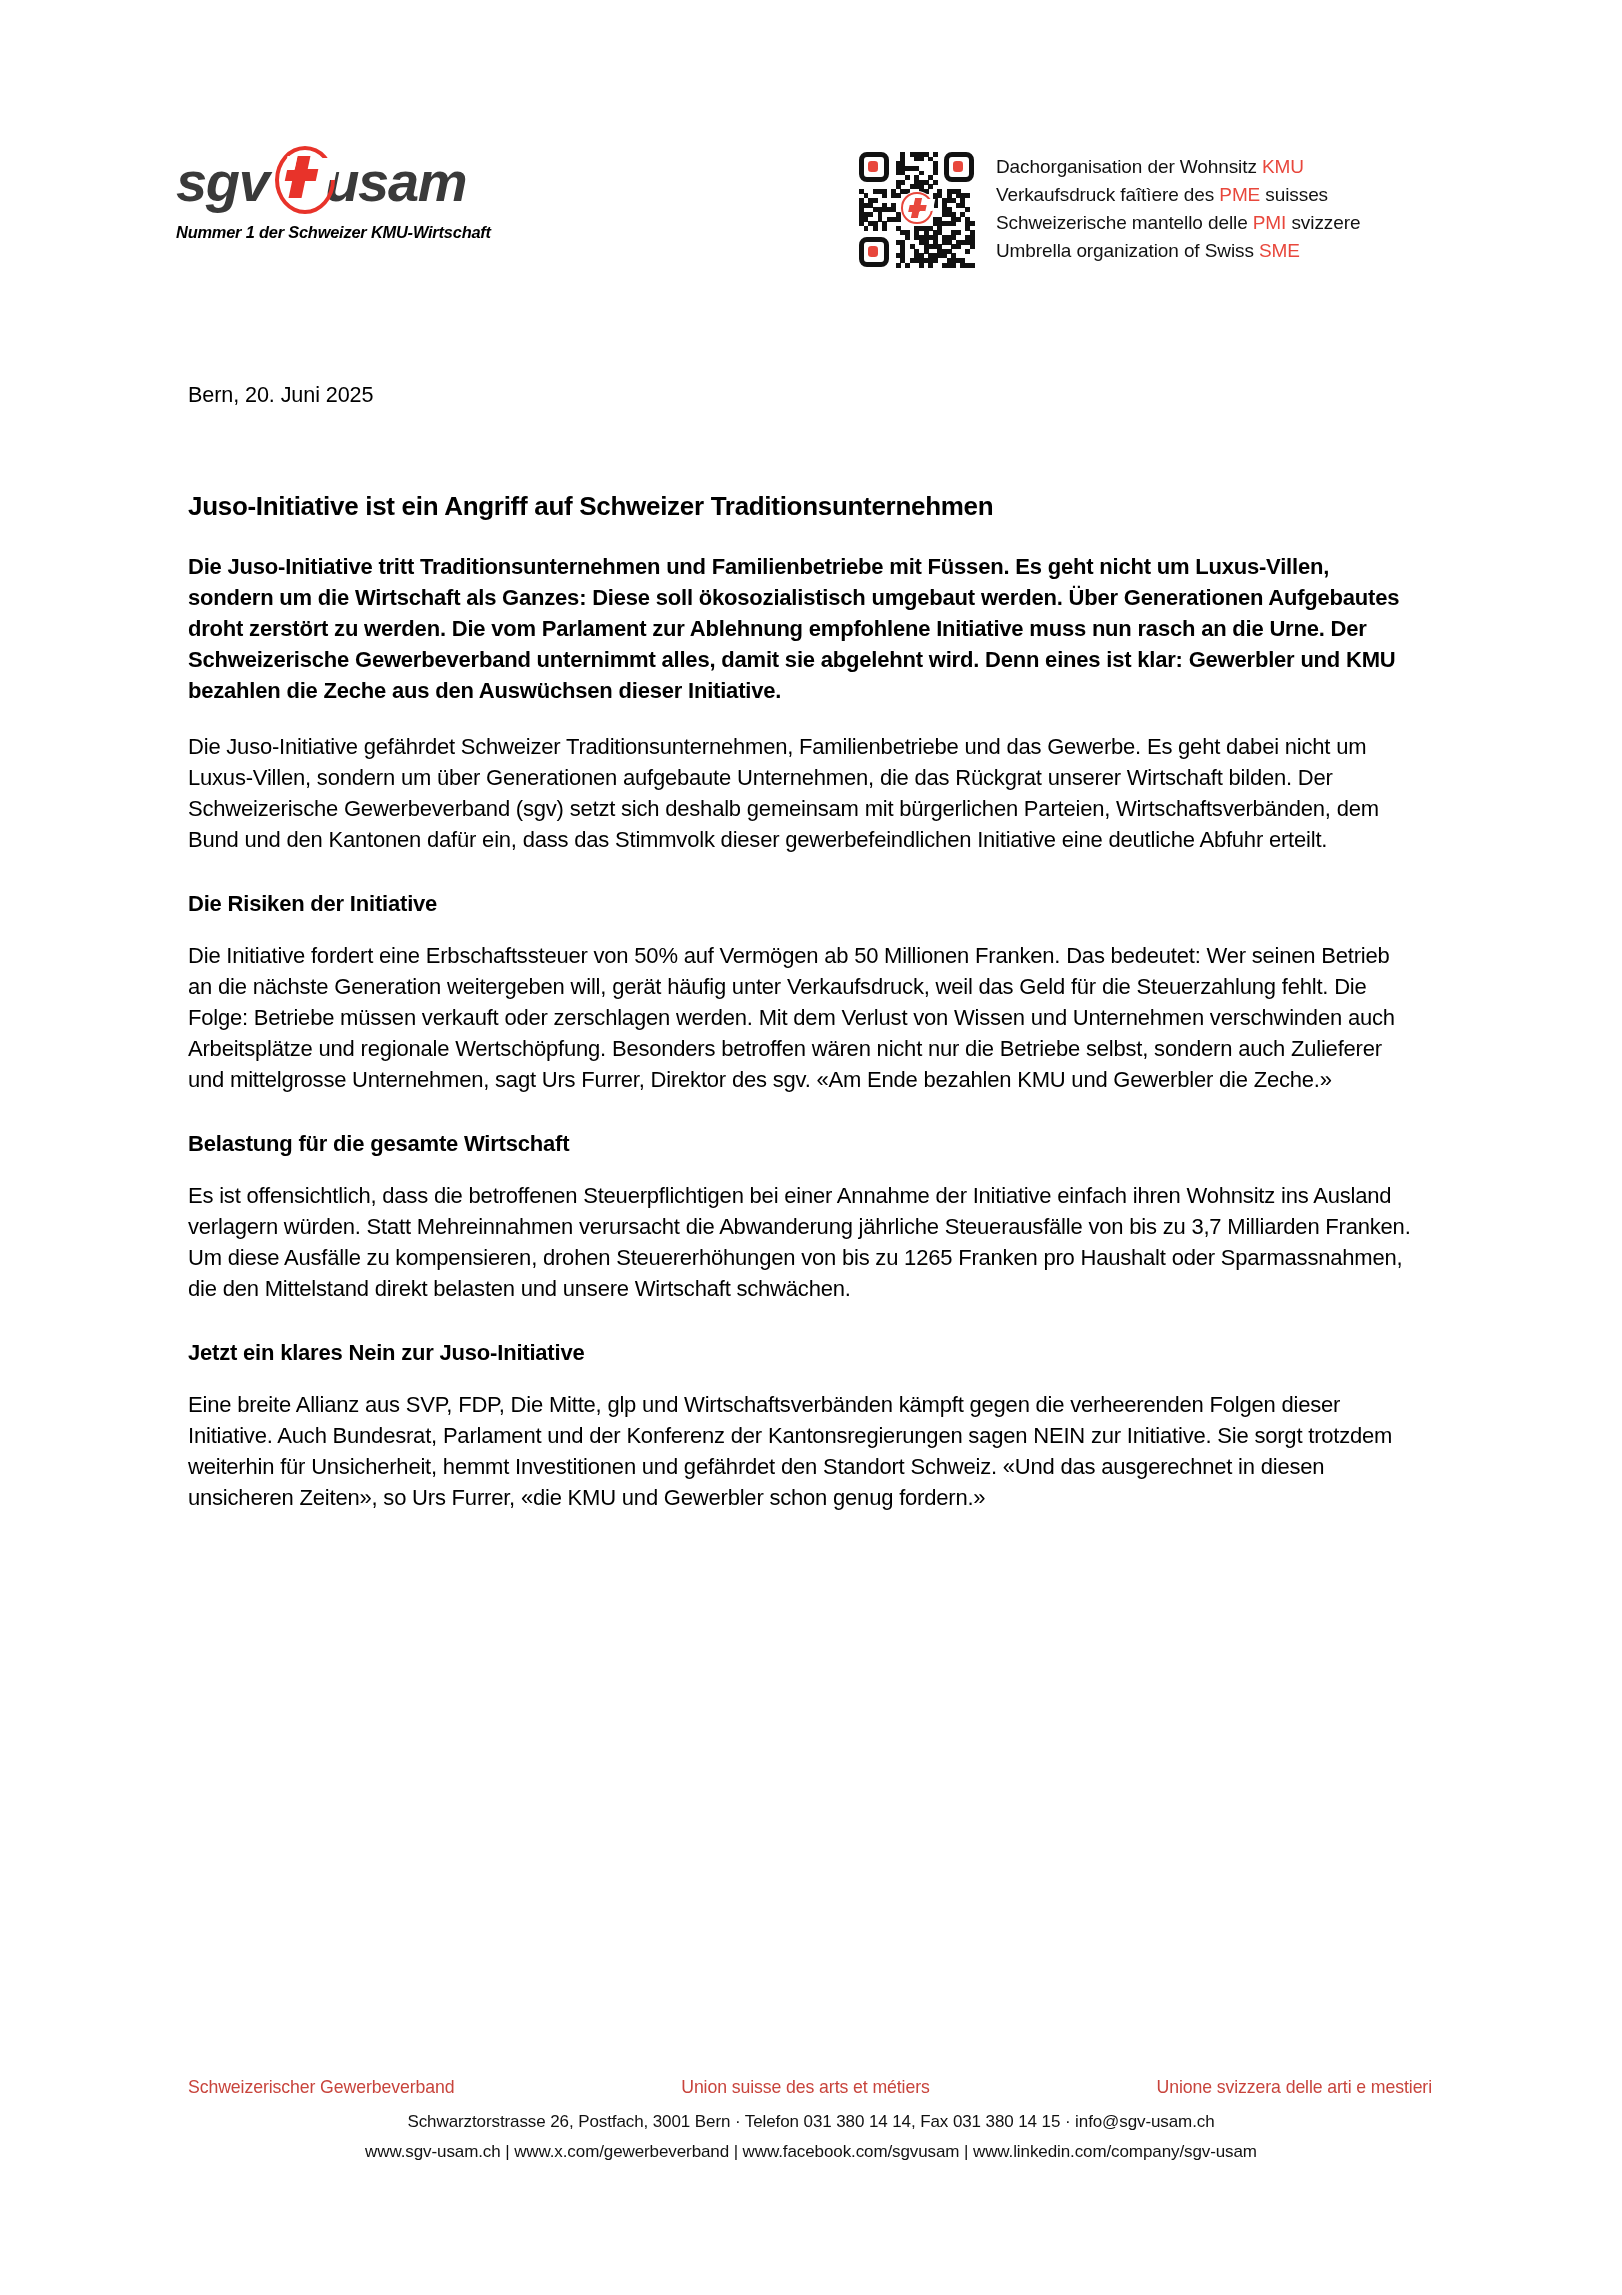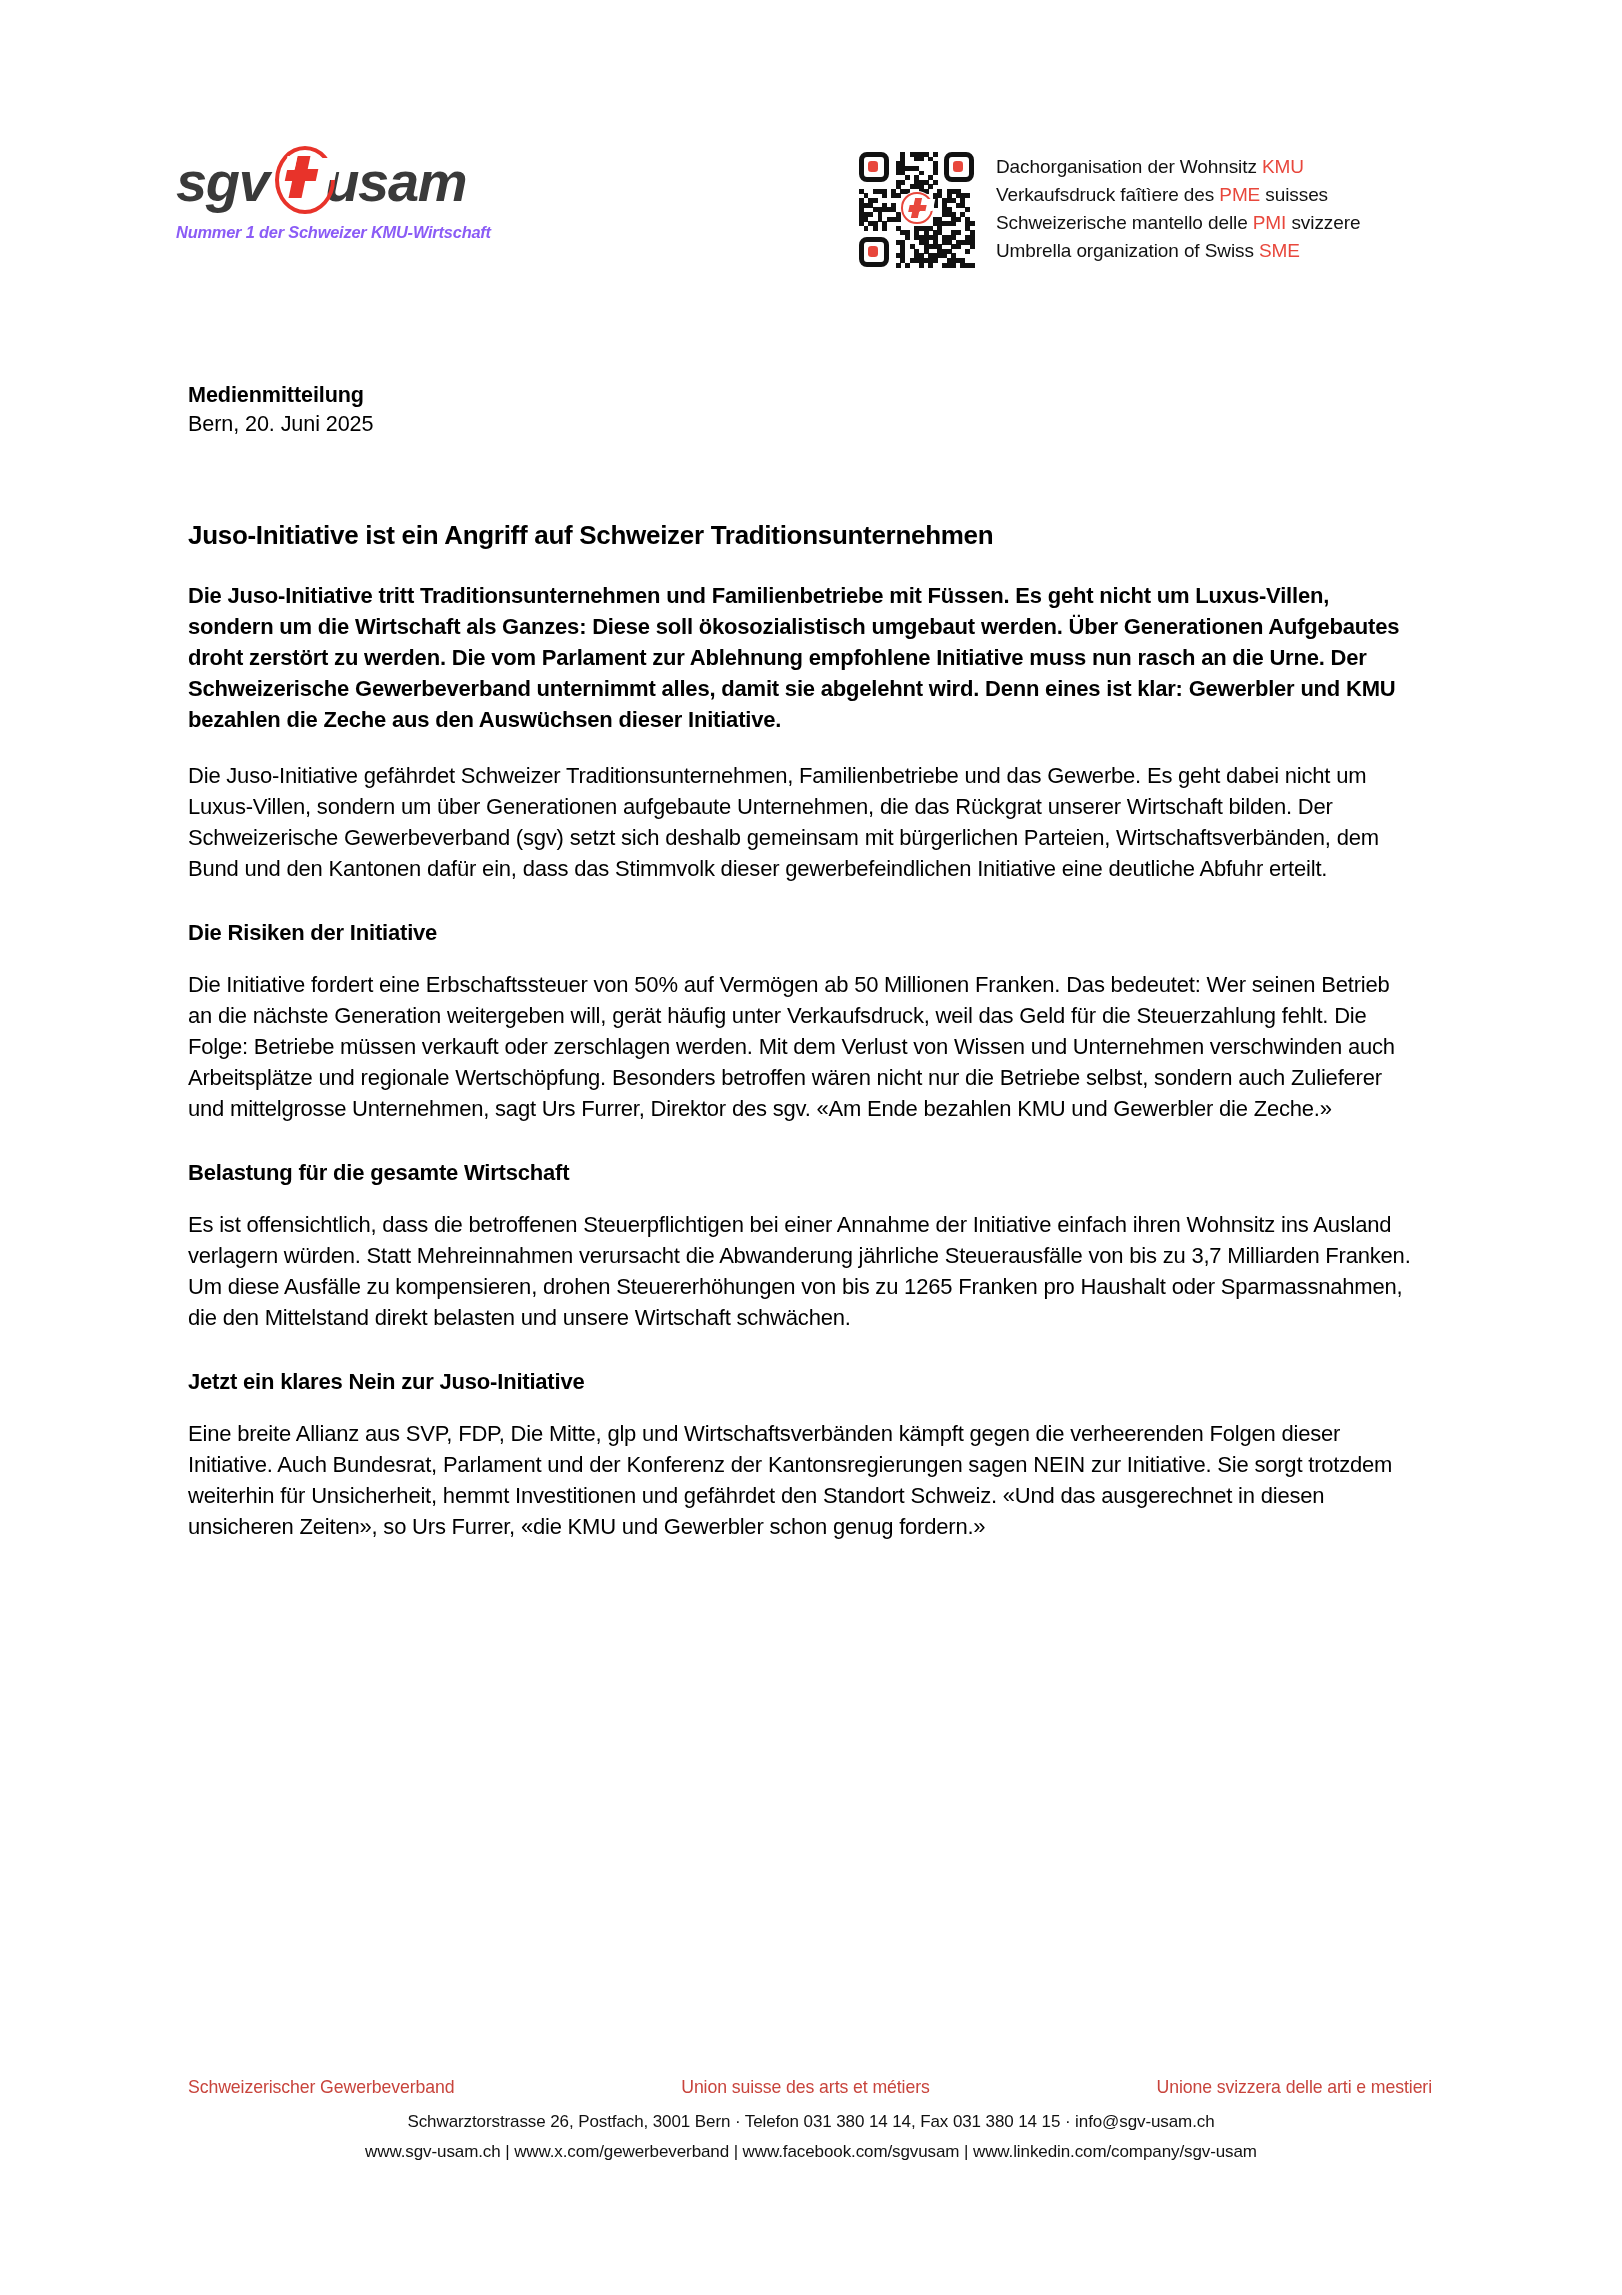--- a/index.html
+++ b/index.html
@@ -102,21 +102,21 @@
     position: absolute;
     background: #ffffff;
   }
   .logo-emblem .notch-1 { left: 10.5px; top: 10.5px; width: 9.8px; height: 14.4px; transform: skewX(-12deg); }
   .logo-emblem .notch-2 { left: 30px; top: 35px; width: 10.5px; height: 17px; transform: skewX(-12deg); }
 
   .logo-tagline {
     font-size: 16.4px;
     font-style: italic;
     font-weight: 700;
-    color: #8b5cf6;
+    color: #000000;
     letter-spacing: -0.2px;
     margin-top: 6.5px;
   }
 
   
   .org-block {
     position: absolute;
     left: 859px;
     top: 5.2px;
     display: flex;
@@ -533,21 +533,20 @@
         <div class="org-line"><span>Verkaufsdruck faîtìere des </span><span class="hl">PME</span><span> suisses</span></div>
         <div class="org-line"><span>Schweizerische mantello delle </span><span class="hl">PMI</span><span> svizzere</span></div>
         <div class="org-line"><span>Umbrella organization of Swiss </span><span class="hl">SME</span><span></span></div>
       </div>
     </div>
 
   </div>
 
   <div class="content">
 
-    <div class="meta-label">Medienmitteilung</div>
     <div class="meta-date">Bern, 20. Juni 2025</div>
 
     <h1 class="doc-title">Juso-Initiative ist ein Angriff auf Schweizer Traditionsunternehmen</h1>
 
     <p class="lead">Die Juso-Initiative tritt Traditionsunternehmen und Familienbetriebe mit Füssen. Es geht nicht um Luxus-Villen, sondern um die  Wirtschaft als Ganzes: Diese soll ökosozialistisch umgebaut werden. Über Generationen Aufgebautes droht zerstört zu werden. Die vom Parlament zur Ablehnung empfohlene Initiative muss nun rasch an die Urne. Der Schweizerische Gewerbeverband unternimmt alles, damit sie abgelehnt wird. Denn eines ist klar: Gewerbler und KMU bezahlen die Zeche aus den Auswüchsen dieser Initiative.</p>
 
     <p class="para">Die Juso-Initiative gefährdet Schweizer Traditionsunternehmen, Familienbetriebe und das Gewerbe. Es geht dabei nicht um Luxus-Villen, sondern um über Generationen aufgebaute Unternehmen, die das Rückgrat unserer Wirtschaft bilden. Der Schweizerische Gewerbeverband (sgv) setzt sich deshalb gemeinsam mit bürgerlichen Parteien, Wirtschaftsverbänden, dem Bund und den Kantonen dafür ein, dass das Stimmvolk dieser gewerbefeindlichen Initiative eine deutliche Abfuhr erteilt.</p>
 
     <h2 class="sec-head">Die Risiken der Initiative</h2>
     <p class="para">Die Initiative fordert eine Erbschaftssteuer von 50% auf Vermögen ab 50 Millionen Franken. Das bedeutet: Wer seinen Betrieb an die nächste Generation weitergeben will, gerät häufig unter Verkaufsdruck, weil das Geld für die Steuerzahlung fehlt. Die Folge: Betriebe müssen verkauft oder zerschlagen werden. Mit dem Verlust von Wissen und Unternehmen verschwinden auch Arbeitsplätze und regionale Wertschöpfung. Besonders betroffen wären nicht nur die Betriebe selbst, sondern auch Zulieferer und mittelgrosse Unternehmen, sagt Urs Furrer, Direktor des sgv. «Am Ende bezahlen KMU und Gewerbler die Zeche.»</p>

